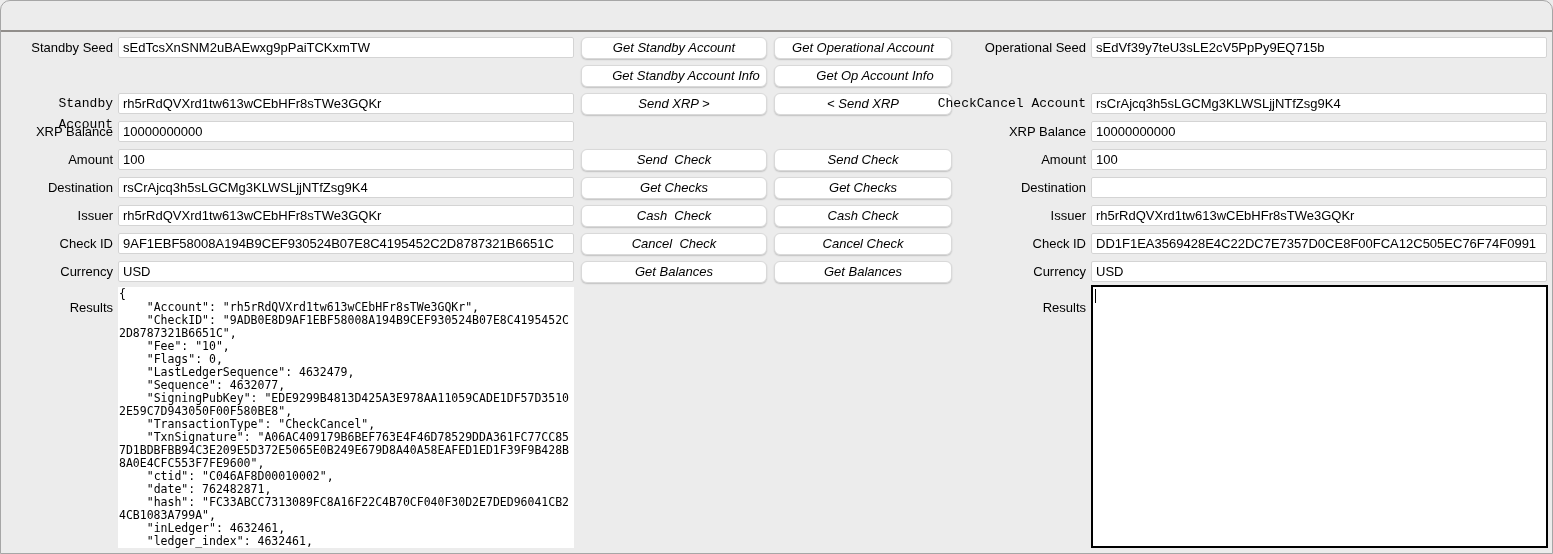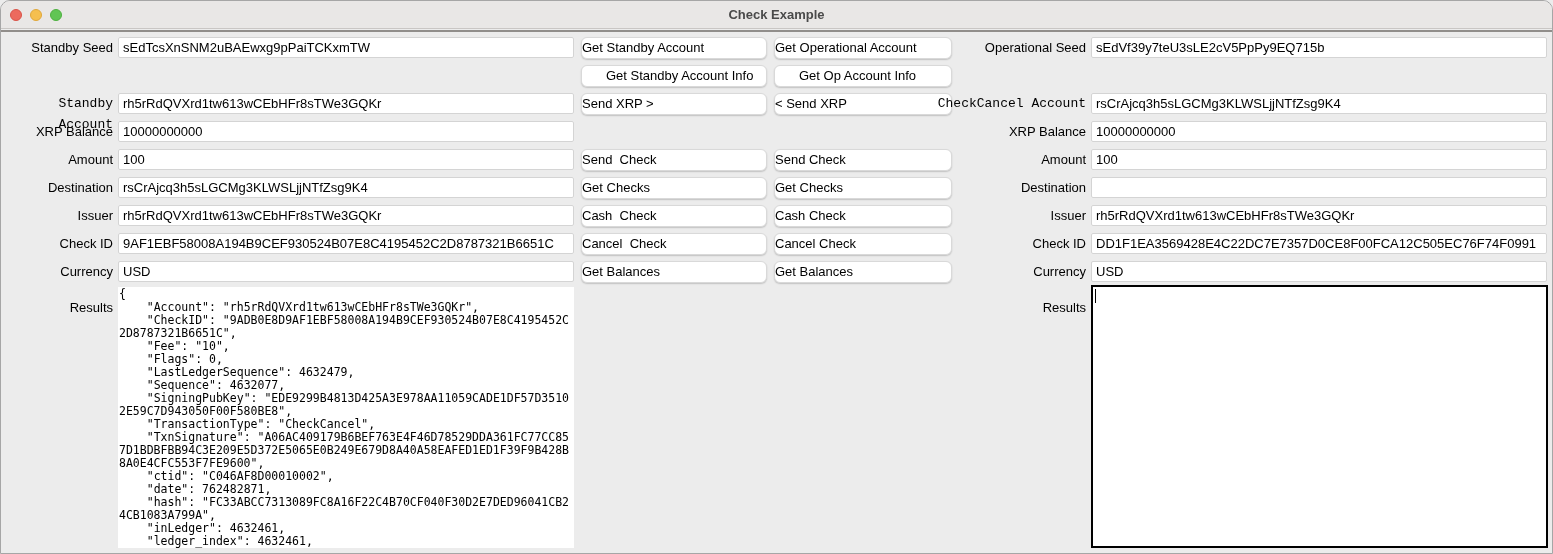--- a/index.html
+++ b/index.html
@@ -47,21 +47,21 @@
     padding:0 4px; outline:none;
   }
   .entry.l { left:117px; width:456px; }
   .entry.r { left:1090px; width:456px; }
 
   .btn {
     position:absolute; height:22px; background:#fff;
     border:1px solid #d9d9d9; border-radius:6px;
     box-shadow:0 1px 1.5px rgba(0,0,0,0.18);
     font-family:"Liberation Sans", sans-serif; font-size:13px; color:#000;
-    line-height:19px; white-space:pre; cursor:default;
+    text-align:center; line-height:19px; white-space:pre; cursor:default;font-style:italic;
   }
   .btn.a { left:580px; width:186px; }
   .btn.b { left:773px; width:178px; }
 
   
   .results-left {
     position:absolute; left:117px; top:286px; width:456px; height:261px;
     background:#fff; overflow:hidden;
     font-family:"DejaVu Sans Mono", monospace; font-size:11.5px; line-height:13px;
     color:#000; white-space:pre-wrap; word-break:break-all; padding:1px 0 0 1px;
@@ -70,26 +70,20 @@
     position:absolute; left:1090px; top:284px; width:457px; height:263px;
     background:#fff; border:2px solid #000;
   }
   .caret { position:absolute; left:2px; top:2px; width:1px; height:14px; background:#000; }
 </style>
 </head>
 <body>
 
 <div class="window">
 
-  <div class="titlebar">
-    <div class="title">Check Example</div>
-    <div class="light close"></div>
-    <div class="light min"></div>
-    <div class="light zoom"></div>
-  </div>
   <div class="titlebar-shadow"></div>
 
   <div class="lab l r1">Standby Seed</div>
   <input class="entry l r1" value="sEdTcsXnSNM2uBAEwxg9pPaiTCKxmTW" style="">
   <div class="btn a r1">Get Standby Account</div>
   <div class="btn b r1">Get Operational Account</div>
   <div class="lab r r1">Operational Seed</div>
   <input class="entry r r1" value="sEdVf39y7teU3sLE2cV5PpPy9EQ715b" style="">
 
   <div class="btn a r2">Get Standby Account Info</div>

